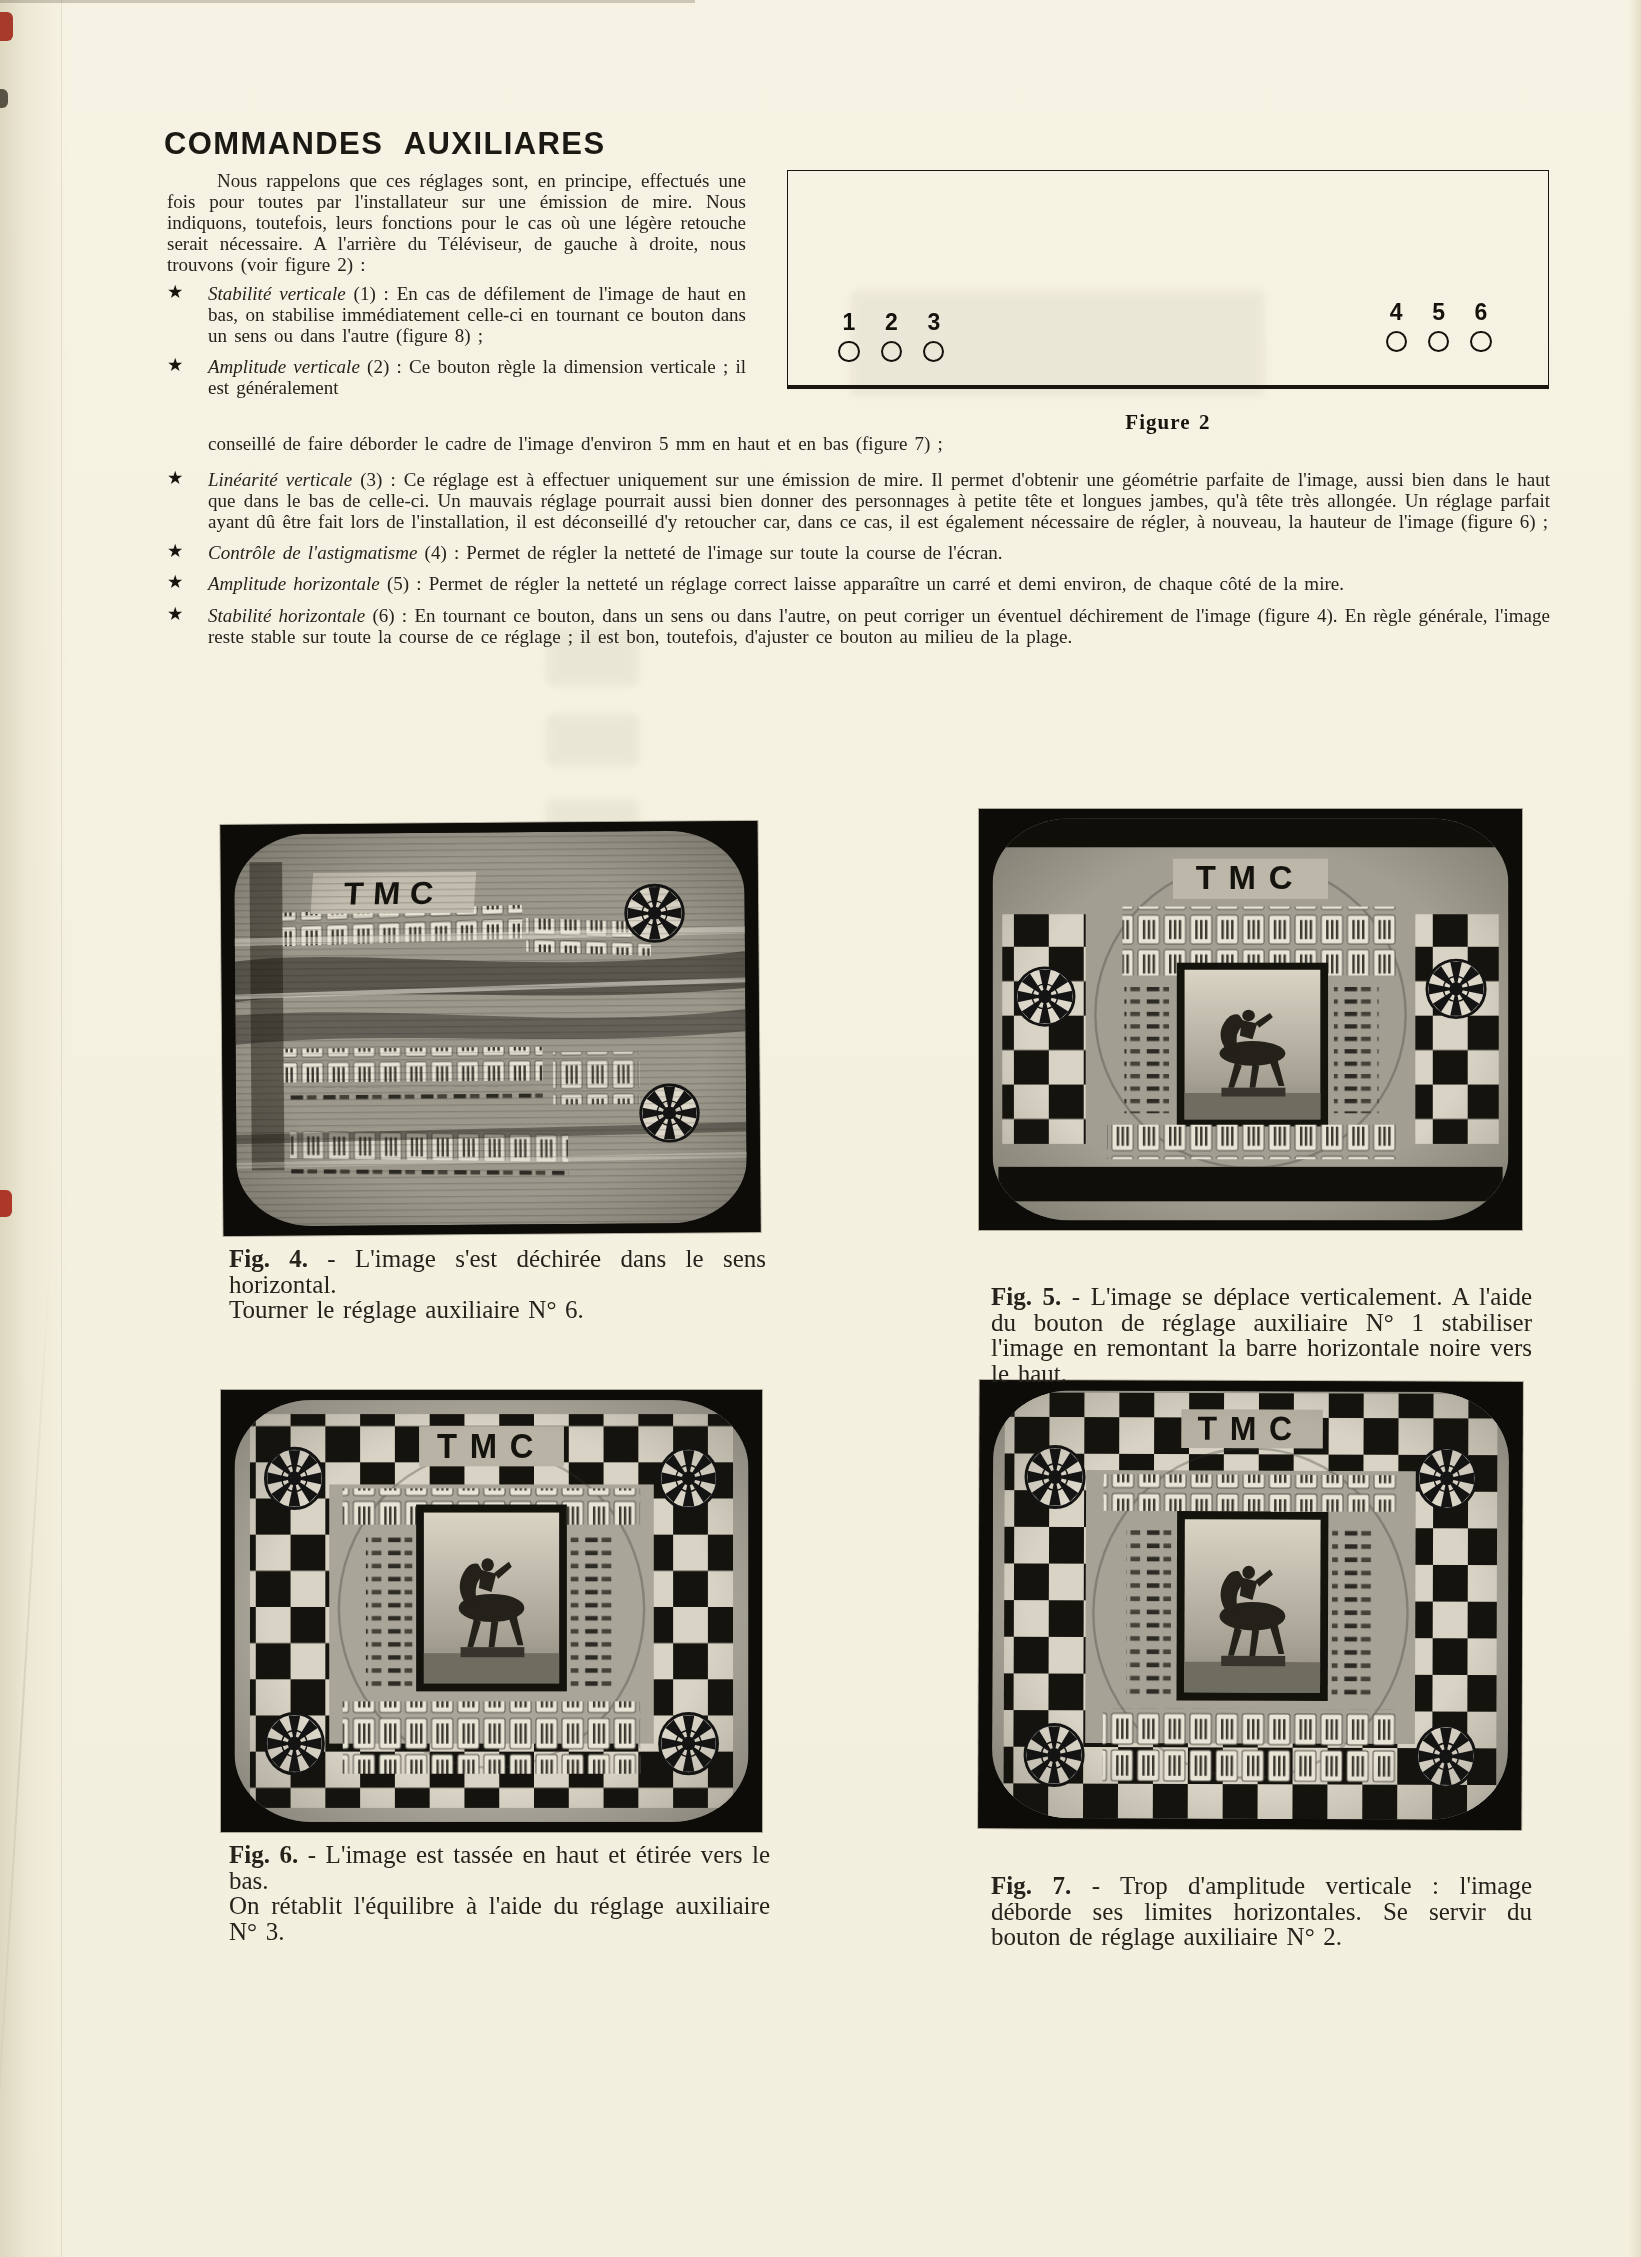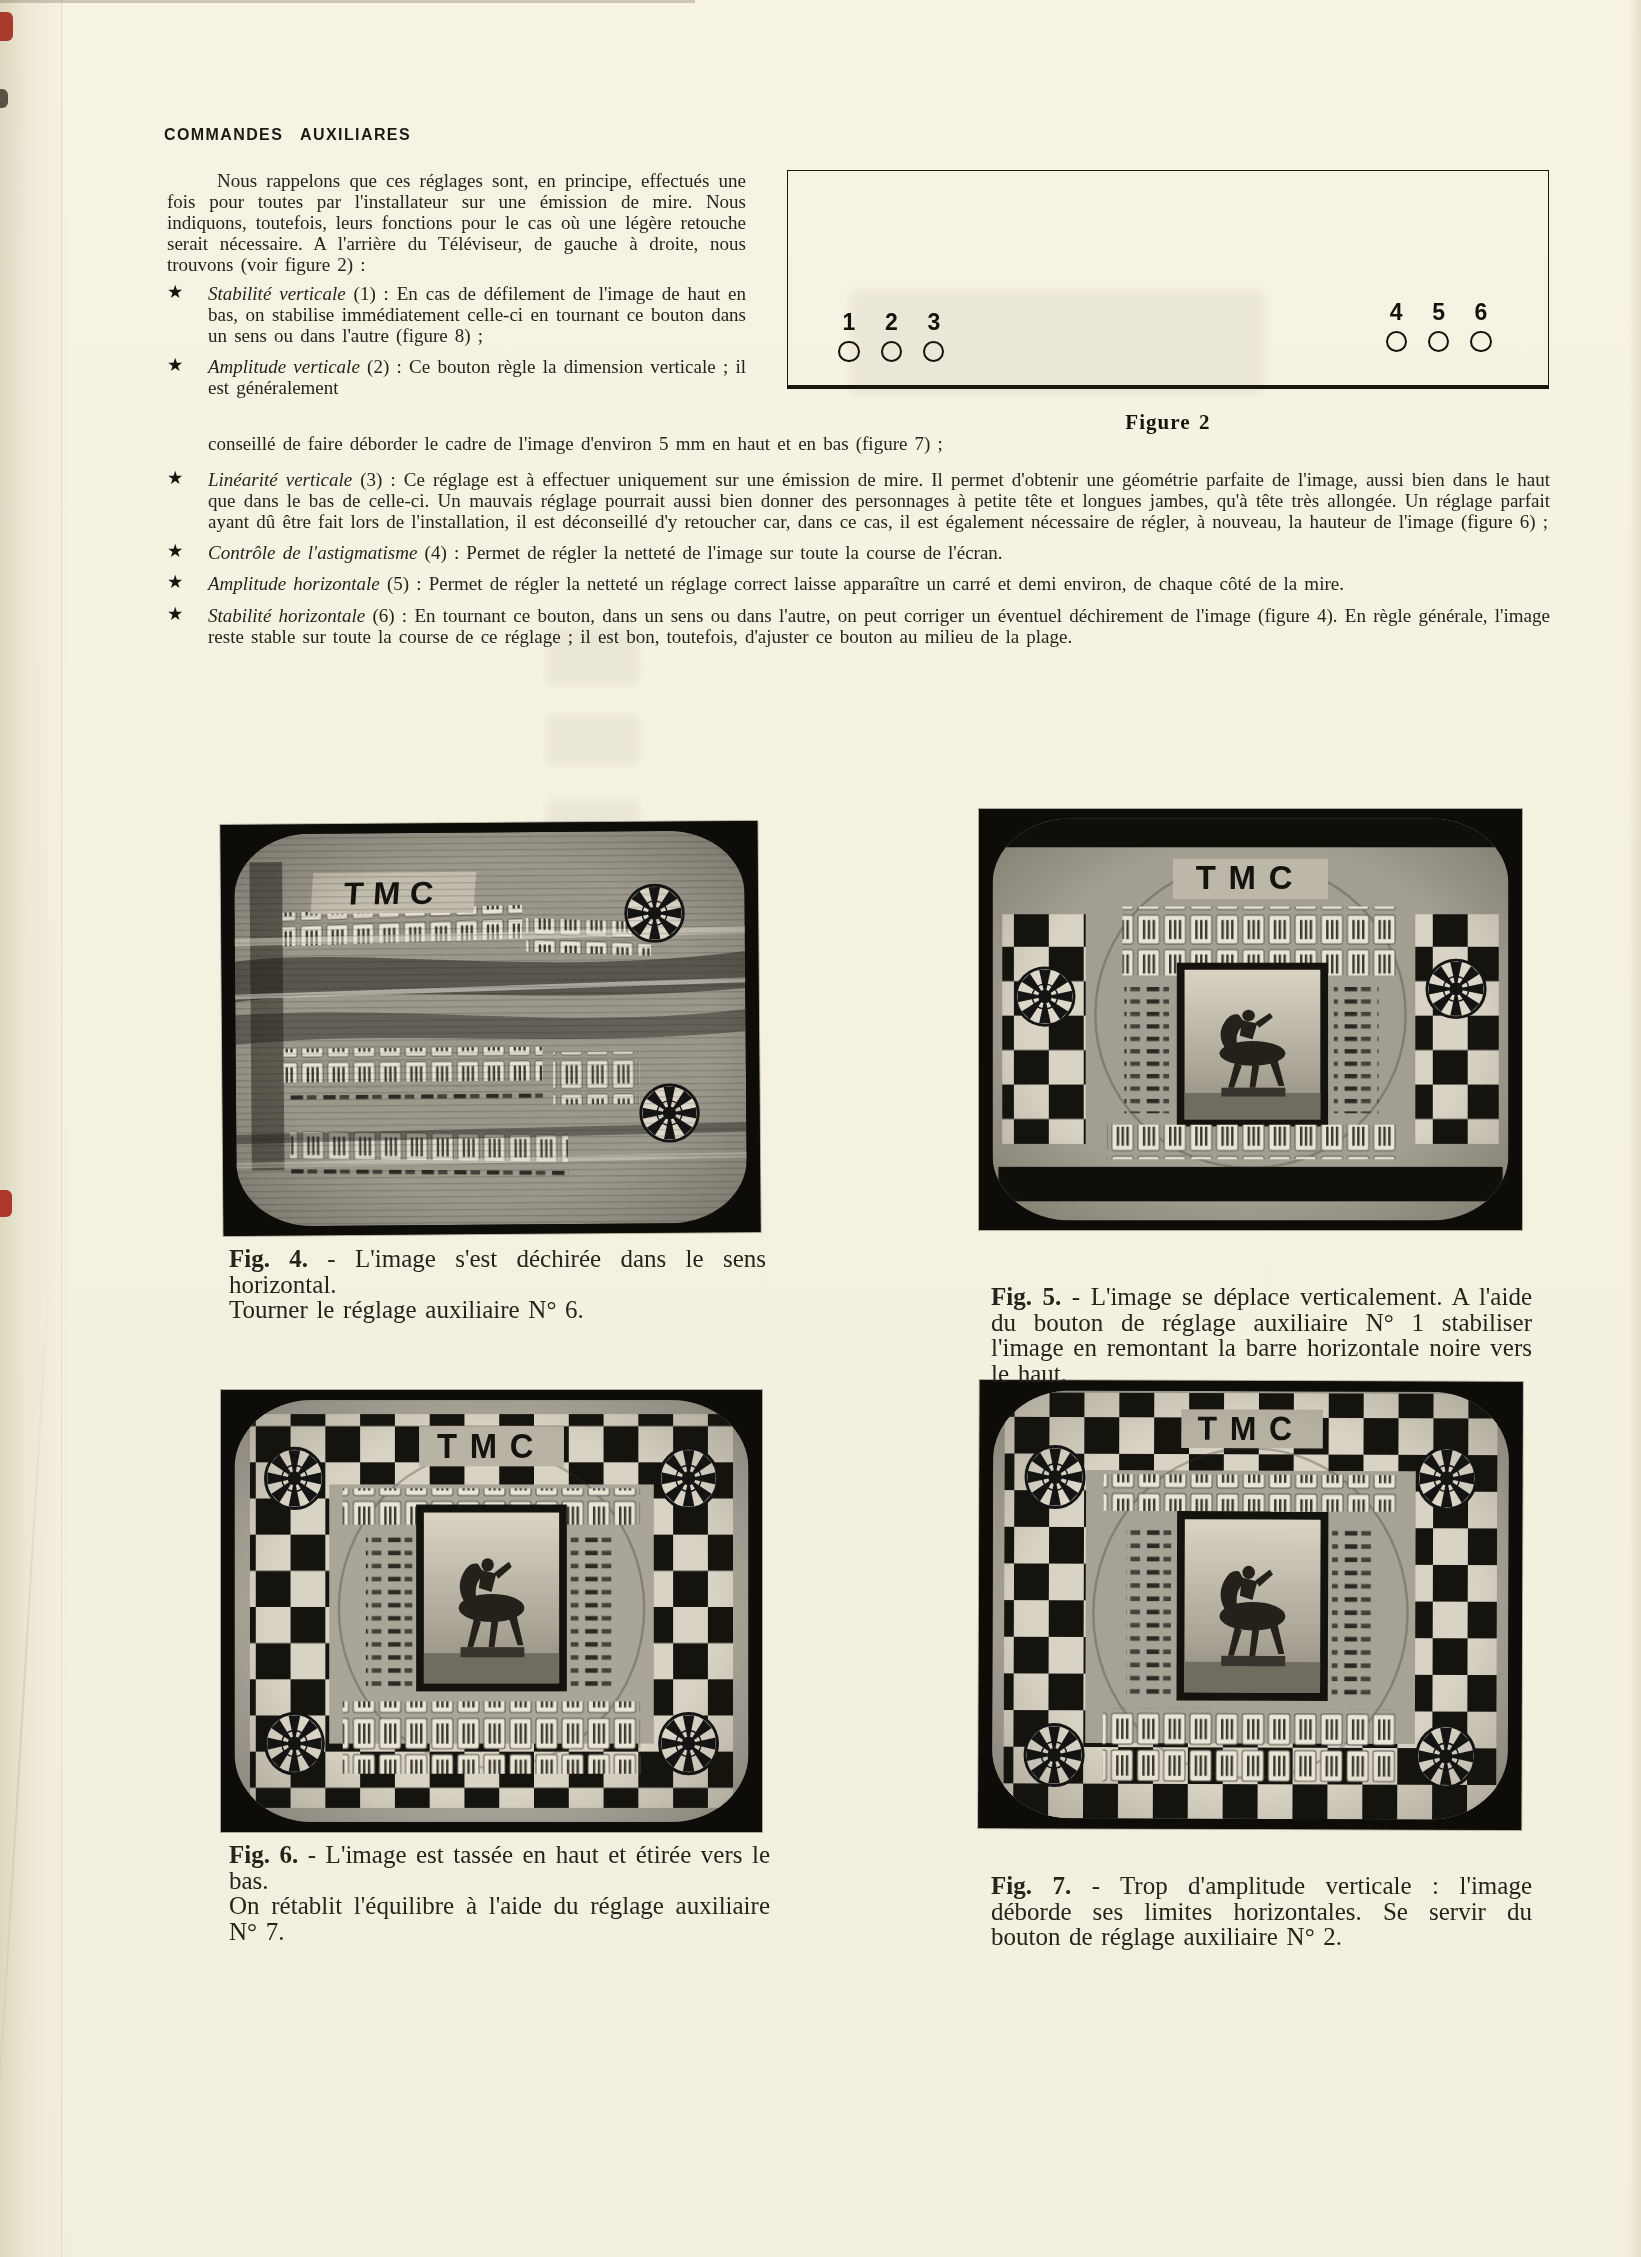--- a/index.html
+++ b/index.html
@@ -26,21 +26,21 @@
   .ghost-a{left:850px;top:290px;width:415px;height:106px;}
   .ghost-b{left:546px;top:628px;width:93px;height:58px;}
   .ghost-c{left:546px;top:714px;width:93px;height:52px;}
   .ghost-d{left:546px;top:799px;width:93px;height:52px;}
   .ghost-e{left:546px;top:881px;width:93px;height:58px;}
 
   
   .heading{
     position:absolute;left:164px;top:126px;margin:0;
     font-family:"Liberation Sans",sans-serif;font-weight:700;
-    font-size:16px;letter-spacing:1.4px;word-spacing:11.6px;color:#1b1913;
+    font-size:31px;letter-spacing:1.4px;word-spacing:11.6px;color:#1b1913;
   }
 
   
   .content{
     position:absolute;left:167px;top:170px;width:1383px;
     font-size:19px;line-height:21px;text-align:justify;word-spacing:2.4px;
   }
   .top-row{display:flex;}
   .col-left{flex:none;width:579px;}
   .col-right{flex:none;width:803px;padding-left:41px;box-sizing:border-box;}
@@ -336,18 +336,18 @@
       </g>
     </svg>
   </div>
 
   <p class="caption" id="caption-fig4"><span class="fig-label">Fig. 4.</span><span> - L'image s'est déchirée dans le sens horizontal.
 Tourner le réglage auxiliaire N° 6.</span></p>
 
   <p class="caption" id="caption-fig5"><span class="fig-label">Fig. 5.</span><span> - L'image se déplace verticalement. A l'aide du bouton de réglage auxiliaire N° 1 stabiliser l'image en remontant la barre horizontale noire vers le haut.</span></p>
 
   <p class="caption" id="caption-fig6"><span class="fig-label">Fig. 6.</span><span> - L'image est tassée en haut et étirée vers le bas.
-On rétablit l'équilibre à l'aide du réglage auxiliaire N° 7.</span></p>
+On rétablit l'équilibre à l'aide du réglage auxiliaire N° 3.</span></p>
 
   <p class="caption" id="caption-fig7"><span class="fig-label">Fig. 7.</span><span> - Trop d'amplitude verticale : l'image déborde ses limites horizontales. Se servir du bouton de réglage auxiliaire N° 2.</span></p>
 
 </div>
 
 
 </body></html>

